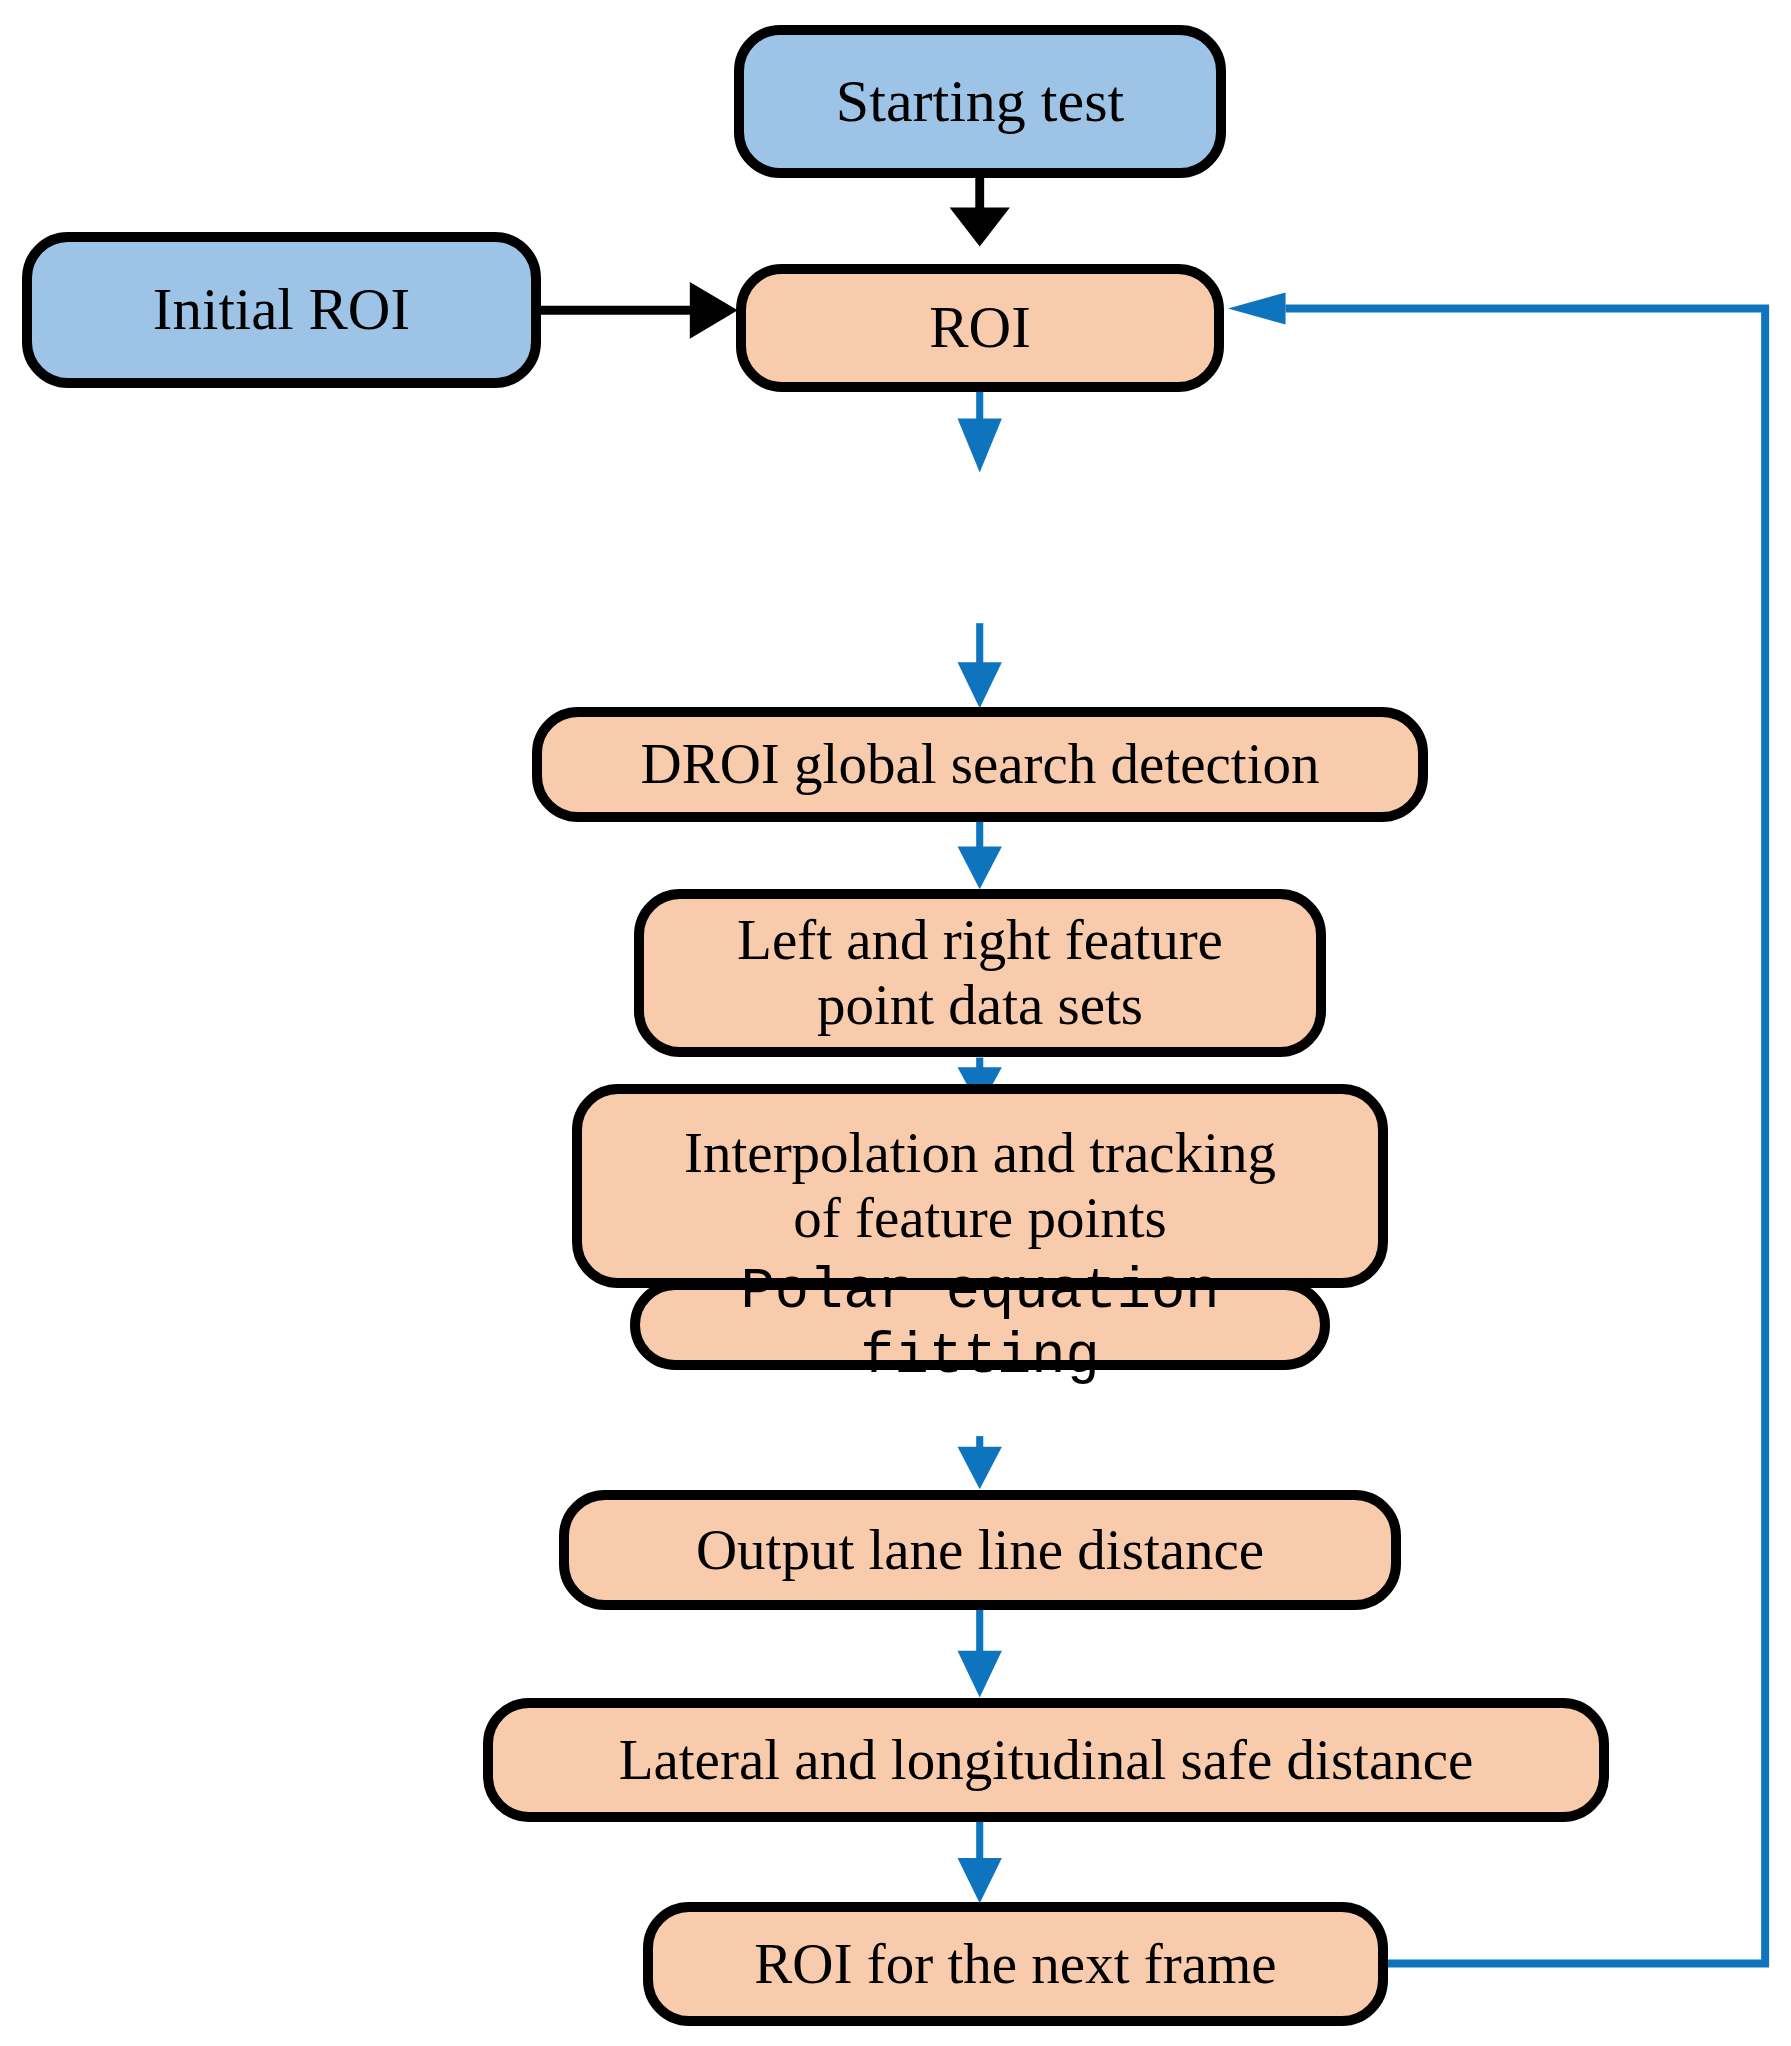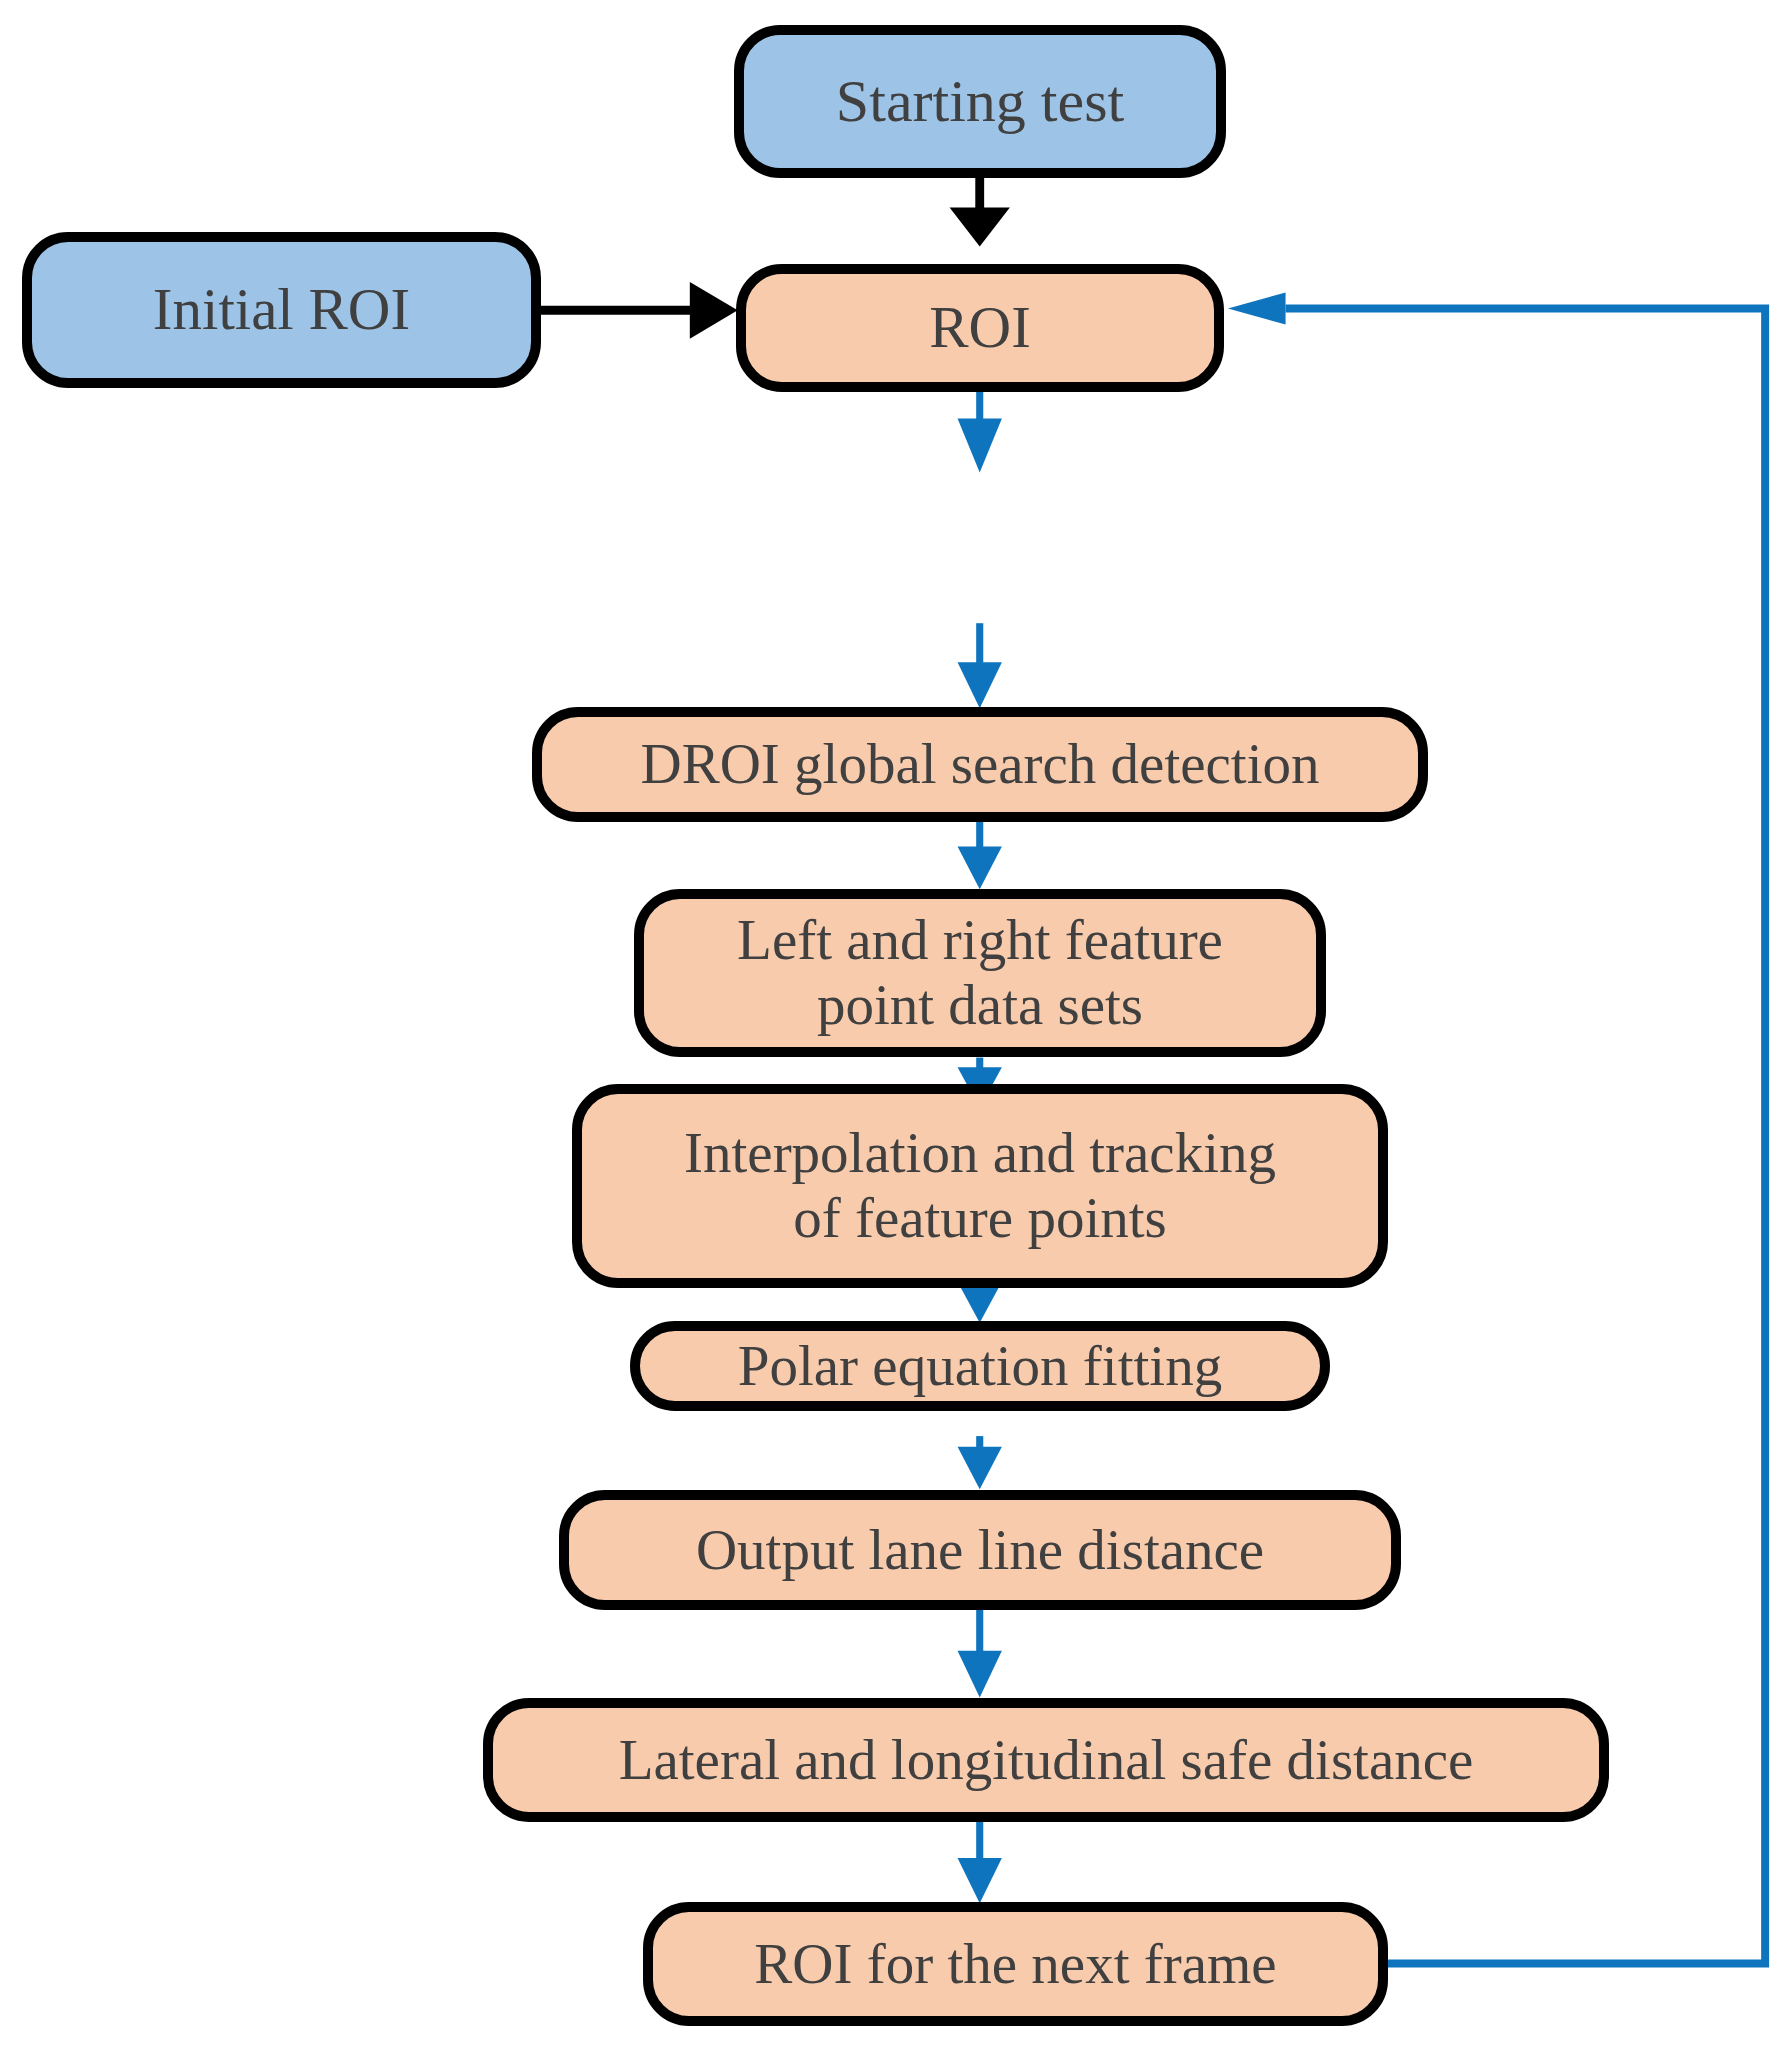--- a/index.html
+++ b/index.html
@@ -4,34 +4,34 @@
 <style>
   html,body{margin:0;padding:0;background:#fff;}
   body{width:1791px;height:2046px;font-family:"Liberation Serif", serif;}
   .canvas{position:relative;width:1791px;height:2046px;overflow:hidden;background:#fff;}
   .arrow-layer{position:absolute;left:0;top:0;width:1791px;height:2046px;}
   .node{
     position:absolute;box-sizing:border-box;
     border:10.6px solid var(--node-border,#000);
     border-radius:46px;
     display:flex;align-items:center;justify-content:center;
-    text-align:center;color:#404040;
+    text-align:center;color:#000000;
     font-size:57px;line-height:1.14;white-space:pre-line;
     padding:0 14px;
   }
   .blue-node{background:var(--node-blue,#9DC3E6);}
   .orange-node{background:var(--node-orange,#F8CBAD);}
   .n0{left:734px;top:25px;width:492px;height:153px;font-size:60px;}
   .n1{left:22px;top:232px;width:519px;height:156px;font-size:59px;}
   .n2{left:736px;top:264px;width:488px;height:128px;font-size:59px;}
   .n3{left:630px;top:474px;width:700px;height:149px;}
   .n4{left:532px;top:707px;width:896px;height:115px;}
   .n5{left:634px;top:889px;width:692px;height:168px;}
   .n6{left:572px;top:1084px;width:816px;height:204px;}
-  .n7{left:630px;top:1321px;width:700px;height:90px;}
+  .n7{left:630px;top:1280px;width:700px;height:90px;font-family:Liberation Mono, monospace;}
   .n8{left:559px;top:1490px;width:842px;height:120px;}
   .n9{left:465px;top:1698px;width:1126px;height:124px;margin-left:18px;}
   .n10{left:643px;top:1902px;width:745px;height:124px;}
   .bk{stroke:var(--arrow-black,#000);}
   .bkh{fill:var(--arrow-black,#000);}
   .bl{stroke:var(--arrow-blue,#0E74BE);}
   .blh{fill:var(--arrow-blue,#0E74BE);}
 </style>
 </head>
 <body>

